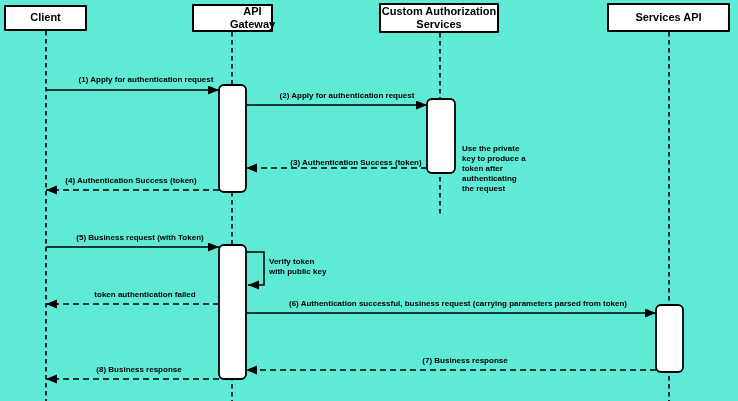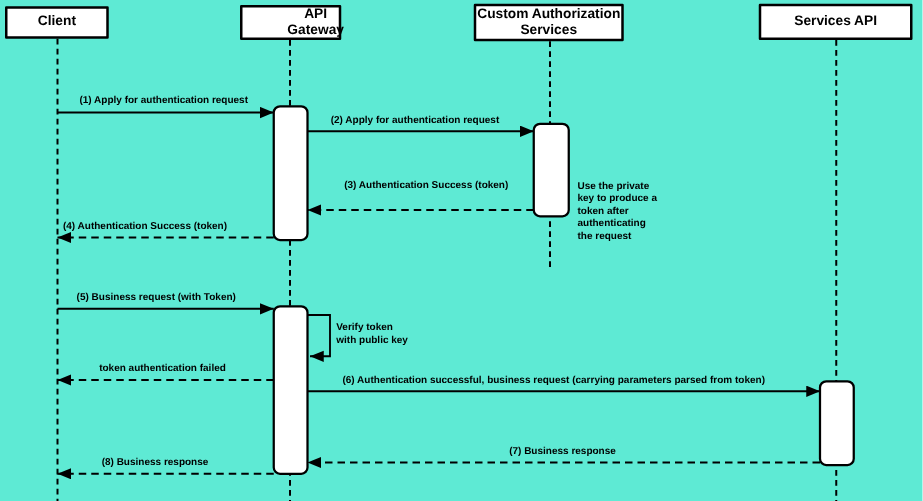--- a/index.html
+++ b/index.html
@@ -8,21 +8,21 @@
     font-family:"Liberation Sans",sans-serif;color:#000;overflow:hidden;
   }
   .canvas svg{position:absolute;left:0;top:0;}
   .actor{
     position:absolute;box-sizing:border-box;border:2px solid #000;background:#fff;
     display:flex;align-items:center;justify-content:center;text-align:center;
     font-weight:bold;font-size:11px;line-height:1.2;border-radius:1px;
   }
   .msg-label{
     position:absolute;transform:translateX(-50%);
-    font-size:8px;font-weight:bold;white-space:nowrap;line-height:10px;
+    font-size:8px;font-weight:bold;white-space:nowrap;line-height:10px;margin-left:15px;
   }
   .note{
     position:absolute;font-size:8px;font-weight:bold;
     white-space:pre-line;line-height:10px;text-align:left;
   }
 </style>
 </head>
 <body>
 
 <div class="canvas">
@@ -64,21 +64,21 @@
   </div>
   <div class="actor" style="left:379px;top:3px;width:120px;height:30px;text-align:center;">
     <span>Custom Authorization Services</span>
   </div>
   <div class="actor" style="left:607px;top:3px;width:123px;height:29px;">
     <span>Services API</span>
   </div>
 
   <div class="msg-label" style="left:131px;top:75px;">(1) Apply for authentication request</div>
   <div class="msg-label" style="left:332px;top:91px;">(2) Apply for authentication request</div>
-  <div class="msg-label" style="left:341px;top:143px;">(3) Authentication Success (token)</div>
+  <div class="msg-label" style="left:341px;top:158px;">(3) Authentication Success (token)</div>
   <div class="msg-label" style="left:116px;top:176px;">(4) Authentication Success (token)</div>
   <div class="msg-label" style="left:125px;top:233px;">(5) Business request (with Token)</div>
   <div class="msg-label" style="left:130px;top:290px;">token authentication failed</div>
   <div class="msg-label" style="left:443px;top:299px;">(6) Authentication successful, business request (carrying parameters parsed from token)</div>
   <div class="msg-label" style="left:450px;top:356px;">(7) Business response</div>
   <div class="msg-label" style="left:124px;top:365px;">(8) Business response</div>
 
   <div class="note" style="left:462px;top:108px;width:90px;margin-top:36px;">Use the private
 key to produce a
 token after

